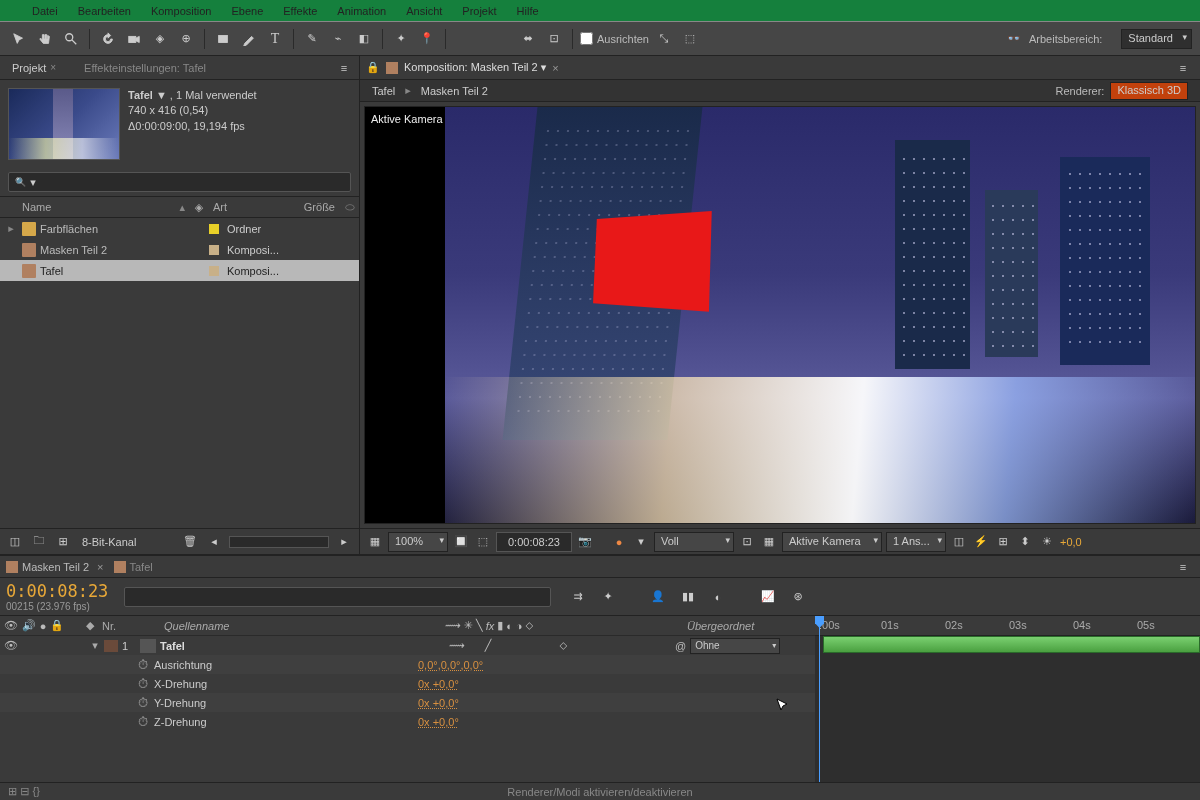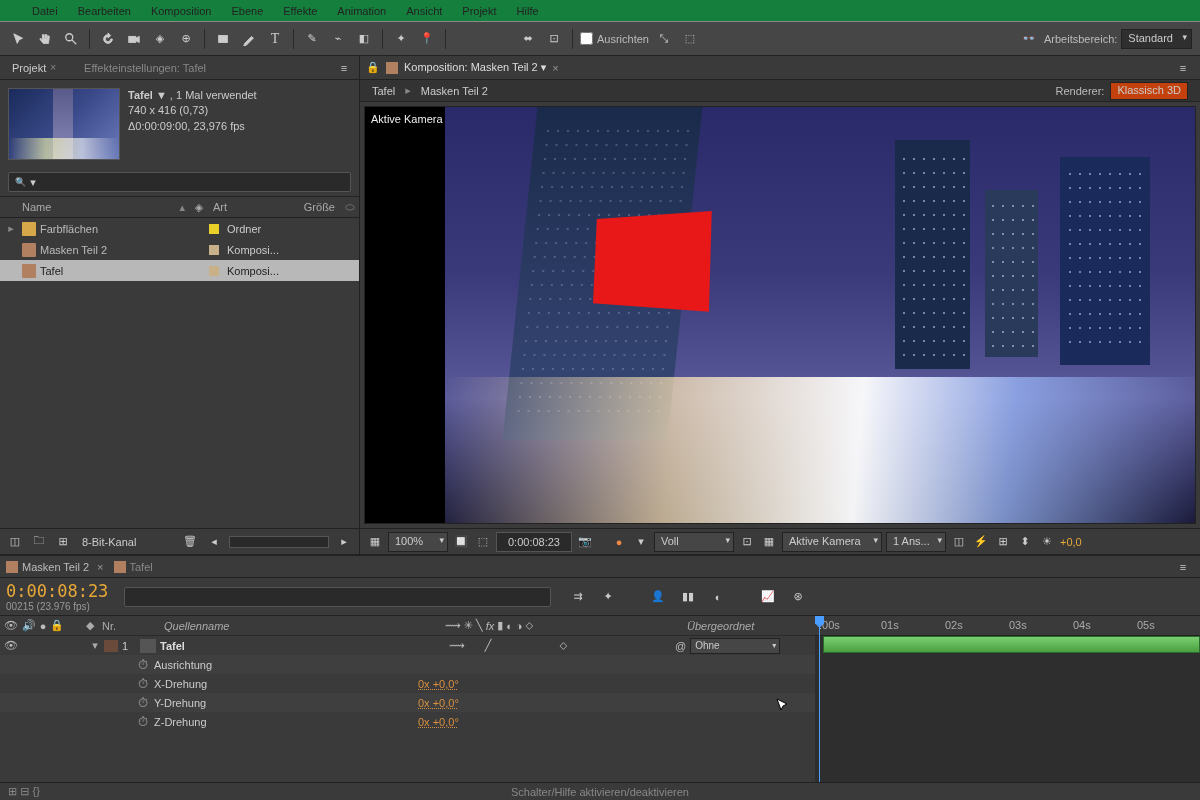--- a/index.html
+++ b/index.html
@@ -3,21 +3,21 @@
 <meta charset="utf-8">
 <style>
 * { margin:0; padding:0; box-sizing:border-box; font-family:"Segoe UI",Tahoma,sans-serif; font-size:11px; user-select:none; }
 body { background:#3a3a3a; color:#bbb; width:1200px; height:800px; overflow:hidden; }
 .menubar { height:22px; background:#15803d; display:flex; align-items:center; padding:0 22px; color:#222; border-bottom:1px solid #888; }
 .menubar span { padding:2px 10px; cursor:default; }
 .toolbar { height:34px; background:#464646; border-bottom:1px solid #222; display:flex; align-items:center; padding:0 8px; gap:4px; }
 .tool-btn { width:22px; height:22px; display:inline-flex; align-items:center; justify-content:center; color:#ccc; border:1px solid transparent; }
 .tool-sep { width:1px; height:20px; background:#2a2a2a; margin:0 3px; }
 .tool-btn svg { width:14px; height:14px; fill:#ccc; stroke:#ccc; }
-.workspace-label { color:#bbb; margin-left:auto; margin-right:0; }
+.workspace-label { color:#bbb; margin-left:auto; margin-right:15px; }
 .workspace-dd { background:#2f2f2f; border:1px solid #222; color:#ccc; padding:2px 18px 2px 6px; height:20px; position:relative; }
 .workspace-dd::after { content:"▾"; position:absolute; right:4px; top:2px; font-size:9px; }
 .main { display:flex; height:498px; }
 
 .project-panel { width:360px; background:#3a3a3a; border-right:1px solid #222; display:flex; flex-direction:column; }
 .panel-tabs { height:24px; background:#3a3a3a; display:flex; align-items:center; border-bottom:1px solid #222; padding:0 4px; }
 .panel-tab { padding:3px 8px; color:#ccc; display:flex; align-items:center; gap:4px; }
 .panel-tab.active { background:#3a3a3a; }
 .panel-tab .close { color:#888; font-size:10px; }
 .proj-header { display:flex; padding:8px; gap:8px; }
@@ -215,22 +215,22 @@
       <div class="panel-tab" style="color:#888">
           <span>Effekteinstellungen: Tafel</span>
         </div>
       <div style="flex:1"></div>
       <div class="tool-btn">≡</div>
     </div>
     <div class="proj-header">
       <div class="thumb"></div>
       <div class="proj-meta">
         <div><span class="name">Tafel</span> ▼ <span>, 1 Mal verwendet</span></div>
-        <div>740 x 416 (0,73)</div>
-        <div>Δ0:00:09:00, 23,976 fps</div>
+        <div>740 x 416 (0,54)</div>
+        <div>Δ0:00:09:00, 19,194 fps</div>
       </div>
     </div>
     <div class="search-row">
       <div class="search-box">▾</div>
     </div>
     <div class="proj-cols">
       <div class="col-name">Name</div>
         <span style="color:#888">▴</span>
       <div class="col-icon">◈</div>
       <div class="col-art">Art</div>
@@ -409,20 +409,21 @@
         </div>
         <div class="r-parent">
           <span>@</span>
           <div class="parent-dd">Ohne</div>
         </div>
       </div>
       <div class="prop-row">
         <div class="p-indent"></div>
           <div class="p-stop">⏱</div>
         <div class="p-name">Ausrichtung</div>
+        <div class="p-val">0,0°,0,0°,0,0°</div>
       </div>
       <div class="prop-row">
         <div class="p-indent"></div>
           <div class="p-stop">⏱</div>
         <div class="p-name">X-Drehung</div>
         <div class="p-val">0x +0,0°</div>
       </div>
       <div class="prop-row">
         <div class="p-indent"></div>
           <div class="p-stop">⏱</div>
@@ -447,15 +448,15 @@
         <span style="left:194px">03s</span>
         <span style="left:258px">04s</span>
         <span style="left:322px">05s</span>
       </div>
       <div class="playhead"></div>
       <div class="layer-bar"></div>
     </div>
   </div>
   <div class="tl-foot">
     <span style="position:absolute;left:8px">⊞ ⊟ {}</span>
-    <span>Schalter/Hilfe aktivieren/deaktivieren</span>
+    <span>Renderer/Modi aktivieren/deaktivieren</span>
   </div>
 </div>
 
 </body></html>

